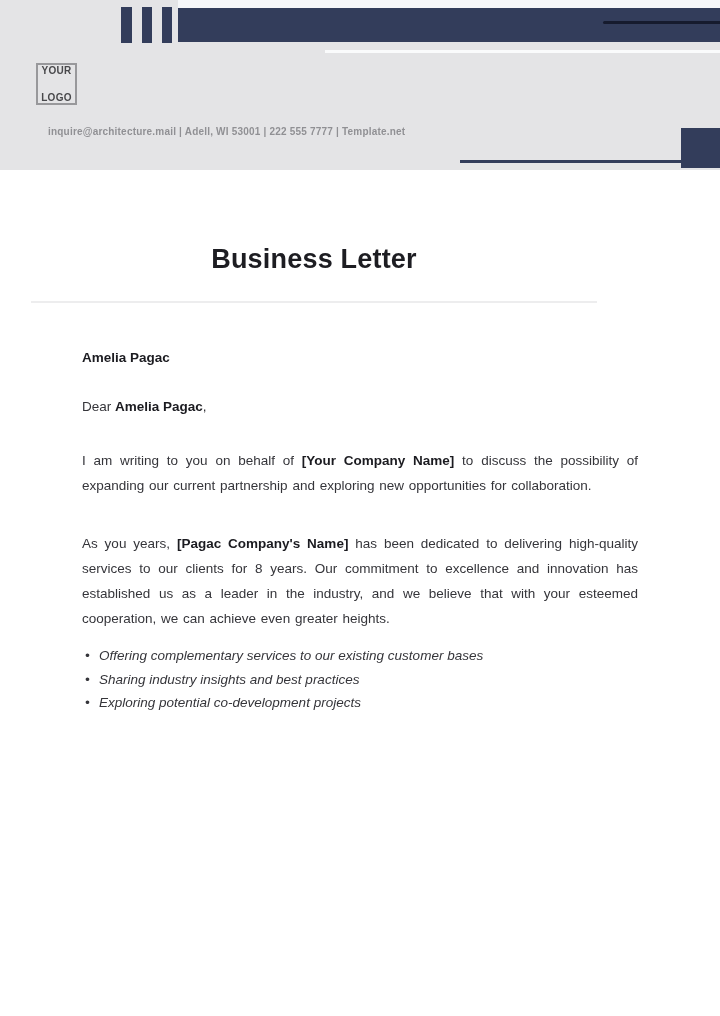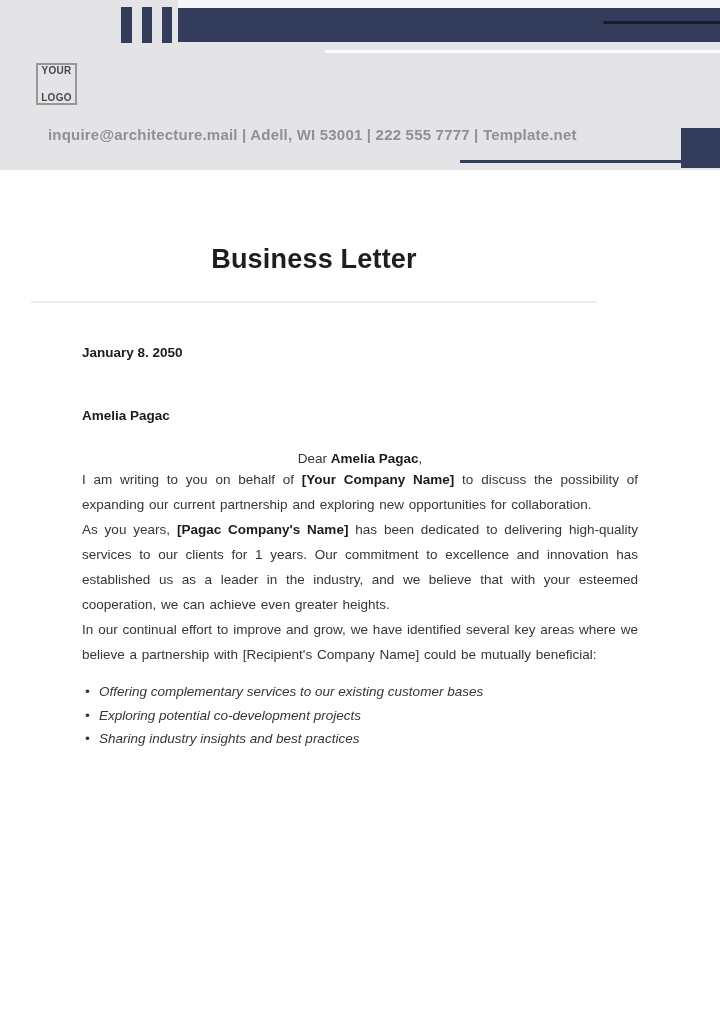--- a/index.html
+++ b/index.html
@@ -22,34 +22,34 @@
   .tick.t3{left:162px;width:10px;}
   .main-bar{position:absolute;left:178px;top:8px;right:0;height:34px;background:var(--navy);}
   .bar-inner-line{position:absolute;left:425px;top:13px;width:279px;height:3px;background:var(--bar-line);border-radius:2px;}
   .white-line{position:absolute;left:325px;top:50px;right:0;height:3px;background:var(--white-line);}
   .logo-box{
     position:absolute;left:36px;top:63px;width:41px;height:42px;
     border:2px solid var(--logo-border);border-radius:0;
     display:flex;flex-direction:column;align-items:center;justify-content:space-between;
     color:var(--logo-text);font-size:10px;font-weight:bold;line-height:11px;letter-spacing:0.3px;
   }
-  .contact-line{position:absolute;left:36px;top:126px;font-size:15px;color:var(--muted);letter-spacing:0.2px;font-weight:bold;opacity:0.85;padding-left:12px;}
+  .contact-line{position:absolute;left:36px;top:126px;font-size:10px;color:var(--muted);letter-spacing:0.2px;font-weight:bold;opacity:0.85;padding-left:12px;}
   .right-rect{position:absolute;left:681px;top:128px;width:39px;height:40px;background:var(--navy);}
   .right-line{position:absolute;left:460px;top:160px;width:221px;height:2.5px;background:var(--navy);}
   
   .letter{position:absolute;left:0;top:170px;width:628px;}
   .title{margin-top:74px;text-align:center;font-size:27px;line-height:30px;font-weight:bold;color:var(--title);letter-spacing:0.2px;}
   .title-divider{width:566px;height:2px;background:var(--divider);margin:27px auto 0 auto;}
   .content{margin-left:82px;width:556px;font-size:13.5px;color:var(--text);}
   .date{margin-top:41px;font-weight:bold;color:var(--text-bold);line-height:17px;}
   .recipient{margin-top:40px;}
   .recipient .r-line{line-height:29px;font-weight:bold;color:var(--text-bold);}
-  .salutation{margin-top:20px;line-height:17px;text-align:center;}
+  .salutation{margin-top:26px;line-height:17px;}
   .salutation b{color:var(--text-bold);}
-  .para{line-height:25px;text-align:justify;word-spacing:1px;}
+  .para{margin-top:33px;line-height:25px;text-align:justify;word-spacing:1px;}
   .para b{color:var(--text-bold);}
   .bullets{margin-top:13px;list-style:none;font-style:italic;}
   .bullets li{position:relative;padding-left:17px;line-height:23.5px;}
   .bullets li::before{content:"•";position:absolute;left:3px;top:0;color:var(--text);}
 </style>
 </head>
 <body>
 
 <div class="page">
 
@@ -72,35 +72,33 @@
 
     <div class="right-rect"></div>
     <div class="right-line"></div>
   </div>
 
   <div class="letter">
     <div class="title">Business Letter</div>
     <div class="title-divider"></div>
 
     <div class="content">
-      <div class="date">January 8. 2050</div>
 
       <div class="recipient">
         <div class="r-line">Amelia Pagac</div>
       </div>
 
       <div class="salutation"><span>Dear </span><b>Amelia Pagac</b><span>,</span></div>
 
       <p class="para"><span>I am writing to you on behalf of </span><b>[Your Company Name]</b><span> to discuss the possibility of expanding our current partnership and exploring new opportunities for collaboration.</span></p>
 
-      <p class="para"><span>As you years, </span><b>[Pagac Company's Name]</b><span> has been dedicated to delivering high-quality services to our clients for 1 years. Our commitment to excellence and innovation has established us as a leader in the industry, and we believe that with your esteemed cooperation, we can achieve even greater heights.</span></p>
+      <p class="para"><span>As you years, </span><b>[Pagac Company's Name]</b><span> has been dedicated to delivering high-quality services to our clients for 8 years. Our commitment to excellence and innovation has established us as a leader in the industry, and we believe that with your esteemed cooperation, we can achieve even greater heights.</span></p>
 
-      <p class="para"><span>In our continual effort to improve and grow, we have identified several key areas where we believe a partnership with [Recipient's Company Name] could be mutually beneficial:</span><b></b><span></span></p>
 
       <ul class="bullets">
         <li>Offering complementary services to our existing customer bases</li>
+        <li>Sharing industry insights and best practices</li>
         <li>Exploring potential co-development projects</li>
-        <li>Sharing industry insights and best practices</li>
       </ul>
     </div>
   </div>
 
 </div>
 
 </body></html>

